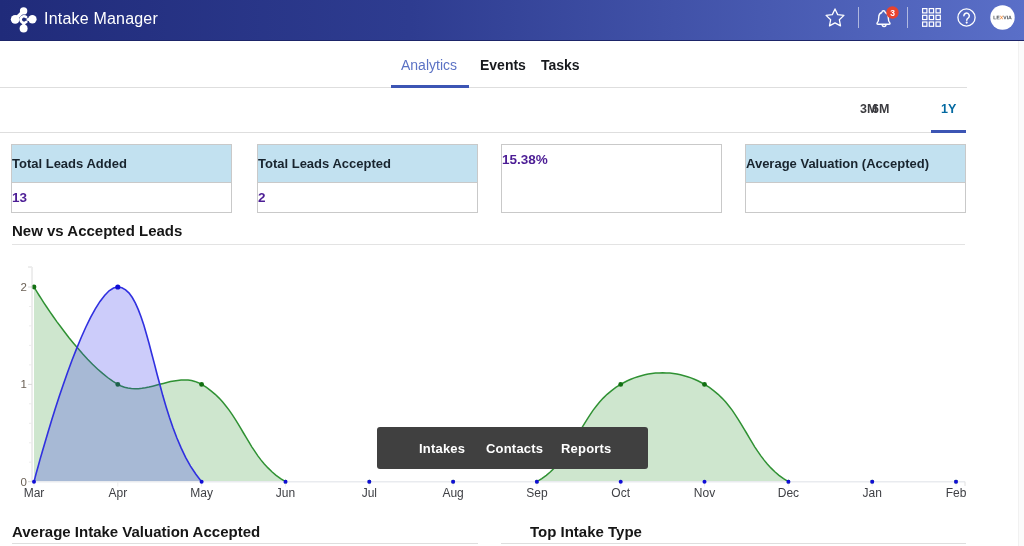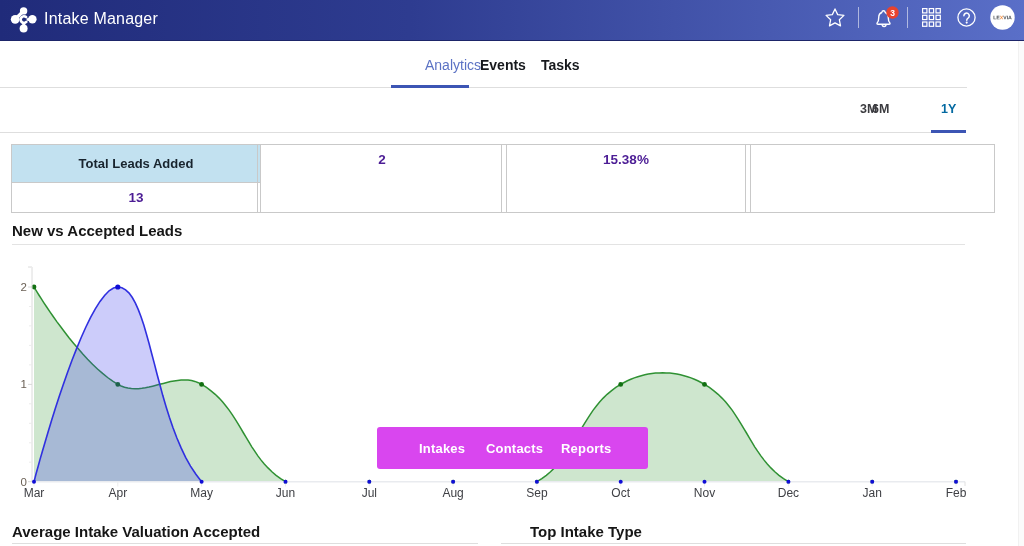--- a/index.html
+++ b/index.html
@@ -4,26 +4,26 @@
 body{width:1024px;height:546px;position:relative;overflow:hidden;background:#fff;
  font-family:"Liberation Sans",sans-serif;}
 .abs{position:absolute}
 .hdr{left:0;top:0;width:1024px;height:41px;box-sizing:border-box;border-bottom:1.5px solid #1d2569;background:linear-gradient(90deg,#202b7a 0%,#2e3c90 40%,#5a6fc8 100%);}
 .hdr-title{left:44px;top:10px;color:#fff;font-size:16px;font-weight:normal;letter-spacing:.2px}
 .vsep{top:7px;width:1px;height:21px;background:rgba(255,255,255,.55)}
 .tab{top:57px;font-size:14px;color:#17191d;font-weight:bold}
 .tab.act{color:#5b72c4;font-weight:500}
 .line{height:1px;background:#dedede}
 .tr{top:102px;font-size:12.5px;font-weight:600;color:#3c3c40}
-.card{top:144px;width:250px;height:69px;border:1px solid #c9c9c9;box-sizing:border-box;text-align:center}
+.card{top:144px;width:221px;height:69px;border:1px solid #c9c9c9;box-sizing:border-box;}
 .card-h{height:37px;background:#c2e1f0;border-bottom:1px solid #c9c9c9;line-height:37px;
  font-size:13px;font-weight:bold;color:#18242e}
 .card-b{height:30px;line-height:30px;font-size:13.5px;font-weight:bold;color:#4c1d95}
 .sect{font-size:15px;font-weight:bold;color:#161616}
-.nav{left:377px;top:427px;width:271px;height:42px;background:#d946ef;border-radius:3px;
+.nav{left:377px;top:427px;width:271px;height:42px;background:#404040;border-radius:3px;
  color:#fff;font-size:13px;font-weight:bold;letter-spacing:.2px}
 .nav span{position:absolute;top:14px}
 </style></head>
 <body>
 <div class="abs hdr"></div>
 <svg class="abs" style="left:9px;top:4px" width="30" height="30" viewBox="0 0 30 30">
  <g stroke="#fff" stroke-linecap="round" fill="none">
   <line x1="14.6" y1="6.9" x2="6.2" y2="15.3" stroke-width="3.4"></line>
   <line x1="19.0" y1="15.4" x2="23.4" y2="15.3" stroke-width="3"></line>
   <line x1="14.8" y1="19.2" x2="14.6" y2="24.4" stroke-width="3"></line>
@@ -69,43 +69,45 @@
 <svg class="abs" style="left:990px;top:5px" width="25" height="25" viewBox="0 0 25 25">
  <circle cx="12.5" cy="12.5" r="12.2" fill="#fff"></circle>
  <path transform="translate(3.1995727539062493,14.35)" d="M0.34450683593750003 0.0V-3.5431396484375H1.086328125V-0.57333984375H2.9874023437500004V0.0Z" fill="#42474d"></path>
     <path transform="translate(3.1995727539062493,14.35)" d="M3.4903320312500004 0.0V-3.5431396484375H6.276562500000001V-2.9697998046875003H4.2321533203125V-2.0796142578125H6.1231689453125V-1.5062744140625002H4.2321533203125V-0.57333984375H6.3796630859375005V0.0Z" fill="#42474d"></path>
     <path transform="translate(3.1995727539062493,14.35)" d="M9.1910400390625 0.0 8.3008544921875 -1.4107177734375 7.4106689453125005 0.0H6.626098632812501L7.8532470703125 -1.8633544921875L6.729199218750001 -3.5431396484375H7.51376953125L8.3008544921875 -2.2908447265625003L9.087939453125001 -3.5431396484375H9.867480468750001L8.7912109375 -1.8633544921875L9.9705810546875 0.0Z" fill="#ef8a3b"></path>
     <path transform="translate(3.1995727539062493,14.35)" d="M12.113061523437501 0.0H11.361181640625L10.0510498046875 -3.5431396484375H10.8255615234375L11.5548095703125 -1.2673828125000002Q11.622705078125001 -1.04609375 11.740893554687501 -0.598486328125L11.793701171875 -0.8147460937500001L11.9219482421875 -1.2673828125000002L12.648681640625 -3.5431396484375H13.4156494140625Z" fill="#42474d"></path>
     <path transform="translate(3.1995727539062493,14.35)" d="M13.795361328125 0.0V-3.5431396484375H14.5371826171875V0.0Z" fill="#42474d"></path>
     <path transform="translate(3.1995727539062493,14.35)" d="M17.730786132812504 0.0 17.416455078125004 -0.9052734375000001H16.066088867187503L15.751757812500003 0.0H15.009936523437503L16.302465820312502 -3.5431396484375H17.177563476562504L18.465063476562502 0.0ZM16.7400146484375 -2.9974609375 16.7249267578125 -2.942138671875Q16.6997802734375 -2.851611328125 16.6645751953125 -2.7359375000000004Q16.629370117187502 -2.620263671875 16.232055664062504 -1.463525390625H17.250488281250004L16.900952148437504 -2.4819580078125L16.792822265625002 -2.8239501953125004Z" fill="#42474d"></path>
 </svg>
 
-<div class="abs tab act" style="left:425px">Analytics</div>
+<div class="abs tab act" style="left:401px">Analytics</div>
 <div class="abs tab" style="left:480px">Events</div>
 <div class="abs tab" style="left:541px">Tasks</div>
 <div class="abs line" style="left:0;top:87px;width:967px"></div>
 <div class="abs" style="left:391px;top:84.5px;width:78px;height:3px;background:#3c55b4"></div>
 
 <div class="abs tr" style="left:860px">3M</div>
 <div class="abs tr" style="left:872px">6M</div>
 <div class="abs tr" style="left:941px;color:#0369a1">1Y</div>
 <div class="abs line" style="left:0;top:131.5px;width:966px"></div>
 <div class="abs" style="left:931px;top:129.5px;width:35px;height:3px;background:#3c55b4"></div>
 
 <div class="card abs" style="left:11px">
 <div class="card-h">Total Leads Added</div>
 <div class="card-b">13</div>
 </div>
 <div class="card abs" style="left:257px">
+<div class="card-h">Total Leads Accepted</div>
 <div class="card-b">2</div>
 </div>
 <div class="card abs" style="left:501px">
 <div class="card-b">15.38%</div>
 </div>
 <div class="card abs" style="left:745px">
+<div class="card-h">Average Valuation (Accepted)</div>
 </div>
 
 <div class="abs sect" style="left:12px;top:222px">New vs Accepted Leads</div>
 <div class="abs line" style="left:12px;top:244px;width:953px;background:#e3e3e3"></div>
 
 <svg class="abs" style="left:0;top:250px" width="990" height="255" viewBox="0 250 990 255">
 <path d="M34.0,481.7L34.0,287.0L34.2,287.4L34.9,288.5L35.9,290.2L37.4,292.6L39.2,295.5L41.4,298.9L43.9,302.8L46.7,307.0L49.8,311.6L53.2,316.5L56.8,321.6L60.7,326.8L64.8,332.2L69.0,337.7L73.5,343.2L78.1,348.6L82.8,354.0L87.6,359.2L92.5,364.2L97.5,369.0L102.6,373.4L107.6,377.5L112.7,381.2L117.8,384.4L121.1,386.0L124.5,387.3L127.9,388.1L131.4,388.6L134.9,388.8L138.4,388.7L141.9,388.3L145.4,387.8L149.0,387.1L152.6,386.2L156.1,385.3L159.7,384.3L163.3,383.4L166.9,382.5L170.5,381.6L174.0,380.9L177.6,380.4L181.1,380.0L184.6,379.9L188.1,380.1L191.5,380.6L194.9,381.4L198.3,382.7L201.6,384.4L206.5,387.4L211.0,390.8L215.2,394.3L219.1,398.1L222.7,402.1L226.1,406.2L229.3,410.4L232.4,414.8L235.3,419.3L238.1,423.8L240.8,428.4L243.5,433.0L246.3,437.6L249.0,442.2L251.8,446.8L254.7,451.2L257.7,455.6L260.9,459.9L264.3,464.0L268.0,467.9L271.9,471.7L276.1,475.3L280.6,478.6L285.5,481.7L288.8,481.7L292.0,481.7L295.3,481.7L298.5,481.7L301.8,481.7L305.0,481.7L308.2,481.7L311.5,481.7L314.8,481.7L318.1,481.7L321.4,481.7L324.7,481.7L328.1,481.7L331.5,481.7L335.0,481.7L338.5,481.7L342.1,481.7L345.8,481.7L349.5,481.7L353.3,481.7L357.1,481.7L361.1,481.7L365.1,481.7L369.3,481.7L373.4,481.7L377.3,481.7L381.1,481.7L384.8,481.7L388.3,481.7L391.8,481.7L395.2,481.7L398.5,481.7L401.7,481.7L404.9,481.7L408.0,481.7L411.2,481.7L414.3,481.7L417.5,481.7L420.7,481.7L423.9,481.7L427.2,481.7L430.6,481.7L434.0,481.7L437.6,481.7L441.2,481.7L445.0,481.7L449.0,481.7L453.1,481.7L457.2,481.7L461.3,481.7L465.2,481.7L469.1,481.7L472.9,481.7L476.6,481.7L480.3,481.7L483.8,481.7L487.4,481.7L490.8,481.7L494.3,481.7L497.6,481.7L501.0,481.7L504.3,481.7L507.6,481.7L510.9,481.7L514.1,481.7L517.4,481.7L520.6,481.7L523.8,481.7L527.1,481.7L530.3,481.7L533.6,481.7L536.9,481.7L541.8,478.6L546.3,475.3L550.5,471.7L554.4,467.9L558.0,464.0L561.4,459.9L564.6,455.6L567.7,451.2L570.6,446.8L573.4,442.2L576.1,437.6L578.8,433.0L581.5,428.4L584.3,423.8L587.1,419.3L590.0,414.8L593.0,410.4L596.2,406.2L599.6,402.1L603.2,398.1L607.1,394.3L611.3,390.8L615.8,387.4L620.7,384.4L624.1,382.5L627.4,380.8L630.8,379.3L634.3,377.9L637.8,376.7L641.3,375.7L644.8,374.8L648.3,374.1L651.9,373.5L655.5,373.1L659.1,372.9L662.6,372.8L666.2,372.9L669.8,373.1L673.4,373.5L676.9,374.1L680.5,374.8L684.0,375.7L687.5,376.7L691.0,377.9L694.4,379.3L697.8,380.8L701.2,382.5L704.5,384.4L709.4,387.4L713.9,390.8L718.1,394.3L722.0,398.1L725.7,402.1L729.1,406.2L732.3,410.4L735.3,414.8L738.2,419.3L741.0,423.8L743.7,428.4L746.5,433.0L749.2,437.6L751.9,442.2L754.7,446.8L757.6,451.2L760.7,455.6L763.9,459.9L767.3,464.0L770.9,467.9L774.8,471.7L779.0,475.3L783.5,478.6L788.4,481.7L791.7,481.7L794.9,481.7L798.2,481.7L801.4,481.7L804.7,481.7L807.9,481.7L811.2,481.7L814.4,481.7L817.7,481.7L821.0,481.7L824.3,481.7L827.6,481.7L831.0,481.7L834.4,481.7L837.9,481.7L841.4,481.7L845.0,481.7L848.7,481.7L852.4,481.7L856.2,481.7L860.0,481.7L864.0,481.7L868.0,481.7L872.2,481.7L876.5,481.7L880.9,481.7L885.4,481.7L890.0,481.7L894.7,481.7L899.4,481.7L904.1,481.7L908.8,481.7L913.4,481.7L918.0,481.7L922.4,481.7L926.7,481.7L930.8,481.7L934.7,481.7L938.3,481.7L941.7,481.7L944.8,481.7L947.6,481.7L950.1,481.7L952.1,481.7L953.8,481.7L955.0,481.7L955.7,481.7L956.0,481.7L956.0,481.7Z" fill="rgba(34,139,34,0.22)"></path>
 <path d="M34.0,287.0L34.2,287.4L34.9,288.5L35.9,290.2L37.4,292.6L39.2,295.5L41.4,298.9L43.9,302.8L46.7,307.0L49.8,311.6L53.2,316.5L56.8,321.6L60.7,326.8L64.8,332.2L69.0,337.7L73.5,343.2L78.1,348.6L82.8,354.0L87.6,359.2L92.5,364.2L97.5,369.0L102.6,373.4L107.6,377.5L112.7,381.2L117.8,384.4L121.1,386.0L124.5,387.3L127.9,388.1L131.4,388.6L134.9,388.8L138.4,388.7L141.9,388.3L145.4,387.8L149.0,387.1L152.6,386.2L156.1,385.3L159.7,384.3L163.3,383.4L166.9,382.5L170.5,381.6L174.0,380.9L177.6,380.4L181.1,380.0L184.6,379.9L188.1,380.1L191.5,380.6L194.9,381.4L198.3,382.7L201.6,384.4L206.5,387.4L211.0,390.8L215.2,394.3L219.1,398.1L222.7,402.1L226.1,406.2L229.3,410.4L232.4,414.8L235.3,419.3L238.1,423.8L240.8,428.4L243.5,433.0L246.3,437.6L249.0,442.2L251.8,446.8L254.7,451.2L257.7,455.6L260.9,459.9L264.3,464.0L268.0,467.9L271.9,471.7L276.1,475.3L280.6,478.6L285.5,481.7" fill="none" stroke="#2f9133" stroke-width="1.5"></path>
 <path d="M536.9,481.7L541.8,478.6L546.3,475.3L550.5,471.7L554.4,467.9L558.0,464.0L561.4,459.9L564.6,455.6L567.7,451.2L570.6,446.8L573.4,442.2L576.1,437.6L578.8,433.0L581.5,428.4L584.3,423.8L587.1,419.3L590.0,414.8L593.0,410.4L596.2,406.2L599.6,402.1L603.2,398.1L607.1,394.3L611.3,390.8L615.8,387.4L620.7,384.4L624.1,382.5L627.4,380.8L630.8,379.3L634.3,377.9L637.8,376.7L641.3,375.7L644.8,374.8L648.3,374.1L651.9,373.5L655.5,373.1L659.1,372.9L662.6,372.8L666.2,372.9L669.8,373.1L673.4,373.5L676.9,374.1L680.5,374.8L684.0,375.7L687.5,376.7L691.0,377.9L694.4,379.3L697.8,380.8L701.2,382.5L704.5,384.4L709.4,387.4L713.9,390.8L718.1,394.3L722.0,398.1L725.7,402.1L729.1,406.2L732.3,410.4L735.3,414.8L738.2,419.3L741.0,423.8L743.7,428.4L746.5,433.0L749.2,437.6L751.9,442.2L754.7,446.8L757.6,451.2L760.7,455.6L763.9,459.9L767.3,464.0L770.9,467.9L774.8,471.7L779.0,475.3L783.5,478.6L788.4,481.7" fill="none" stroke="#2f9133" stroke-width="1.5"></path>
 <circle cx="34.0" cy="287.0" r="2.4" fill="#127012"></circle>

